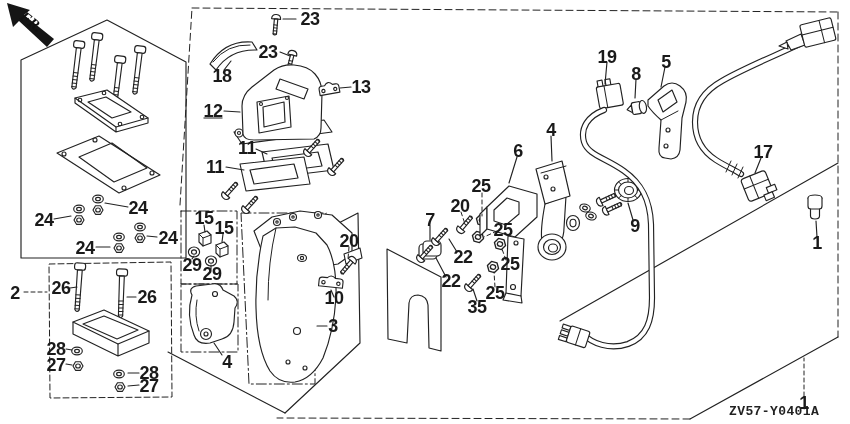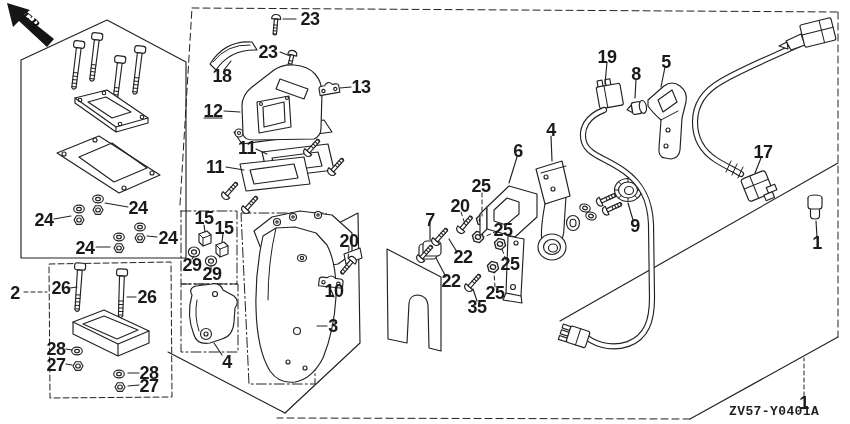--- a/index.html
+++ b/index.html
@@ -382,21 +382,21 @@
 <div id="callout-layer">
       <span class="callout" style="left: 804px; top: 403px;">1</span>
       <span class="callout" style="left: 15px; top: 293px;">2</span>
       <span class="callout" style="left: 333px; top: 326px;">3</span>
       <span class="callout" style="left: 551px; top: 130px;">4</span>
       <span class="callout" style="left: 666px; top: 62px;">5</span>
       <span class="callout" style="left: 518px; top: 151px;">6</span>
       <span class="callout" style="left: 430px; top: 220px;">7</span>
       <span class="callout" style="left: 636px; top: 74px;">8</span>
       <span class="callout" style="left: 635px; top: 226px;">9</span>
-      <span class="callout" style="left: 334px; top: 291px;">10</span>
+      <span class="callout" style="left: 334px; top: 298px;">10</span>
       <span class="callout" style="left: 247px; top: 148px;">11</span>
       <span class="callout" style="left: 215px; top: 167px;">11</span>
       <span class="callout" style="left: 213px; top: 111px; text-decoration: underline;">12</span>
       <span class="callout" style="left: 361px; top: 87px;">13</span>
       <span class="callout" style="left: 227px; top: 362px;">4</span>
       <span class="callout" style="left: 204px; top: 218px;">15</span>
       <span class="callout" style="left: 224px; top: 228px;">15</span>
       <span class="callout" style="left: 817px; top: 243px;">1</span>
       <span class="callout" style="left: 763px; top: 152px;">17</span>
       <span class="callout" style="left: 607px; top: 57px;">19</span>

